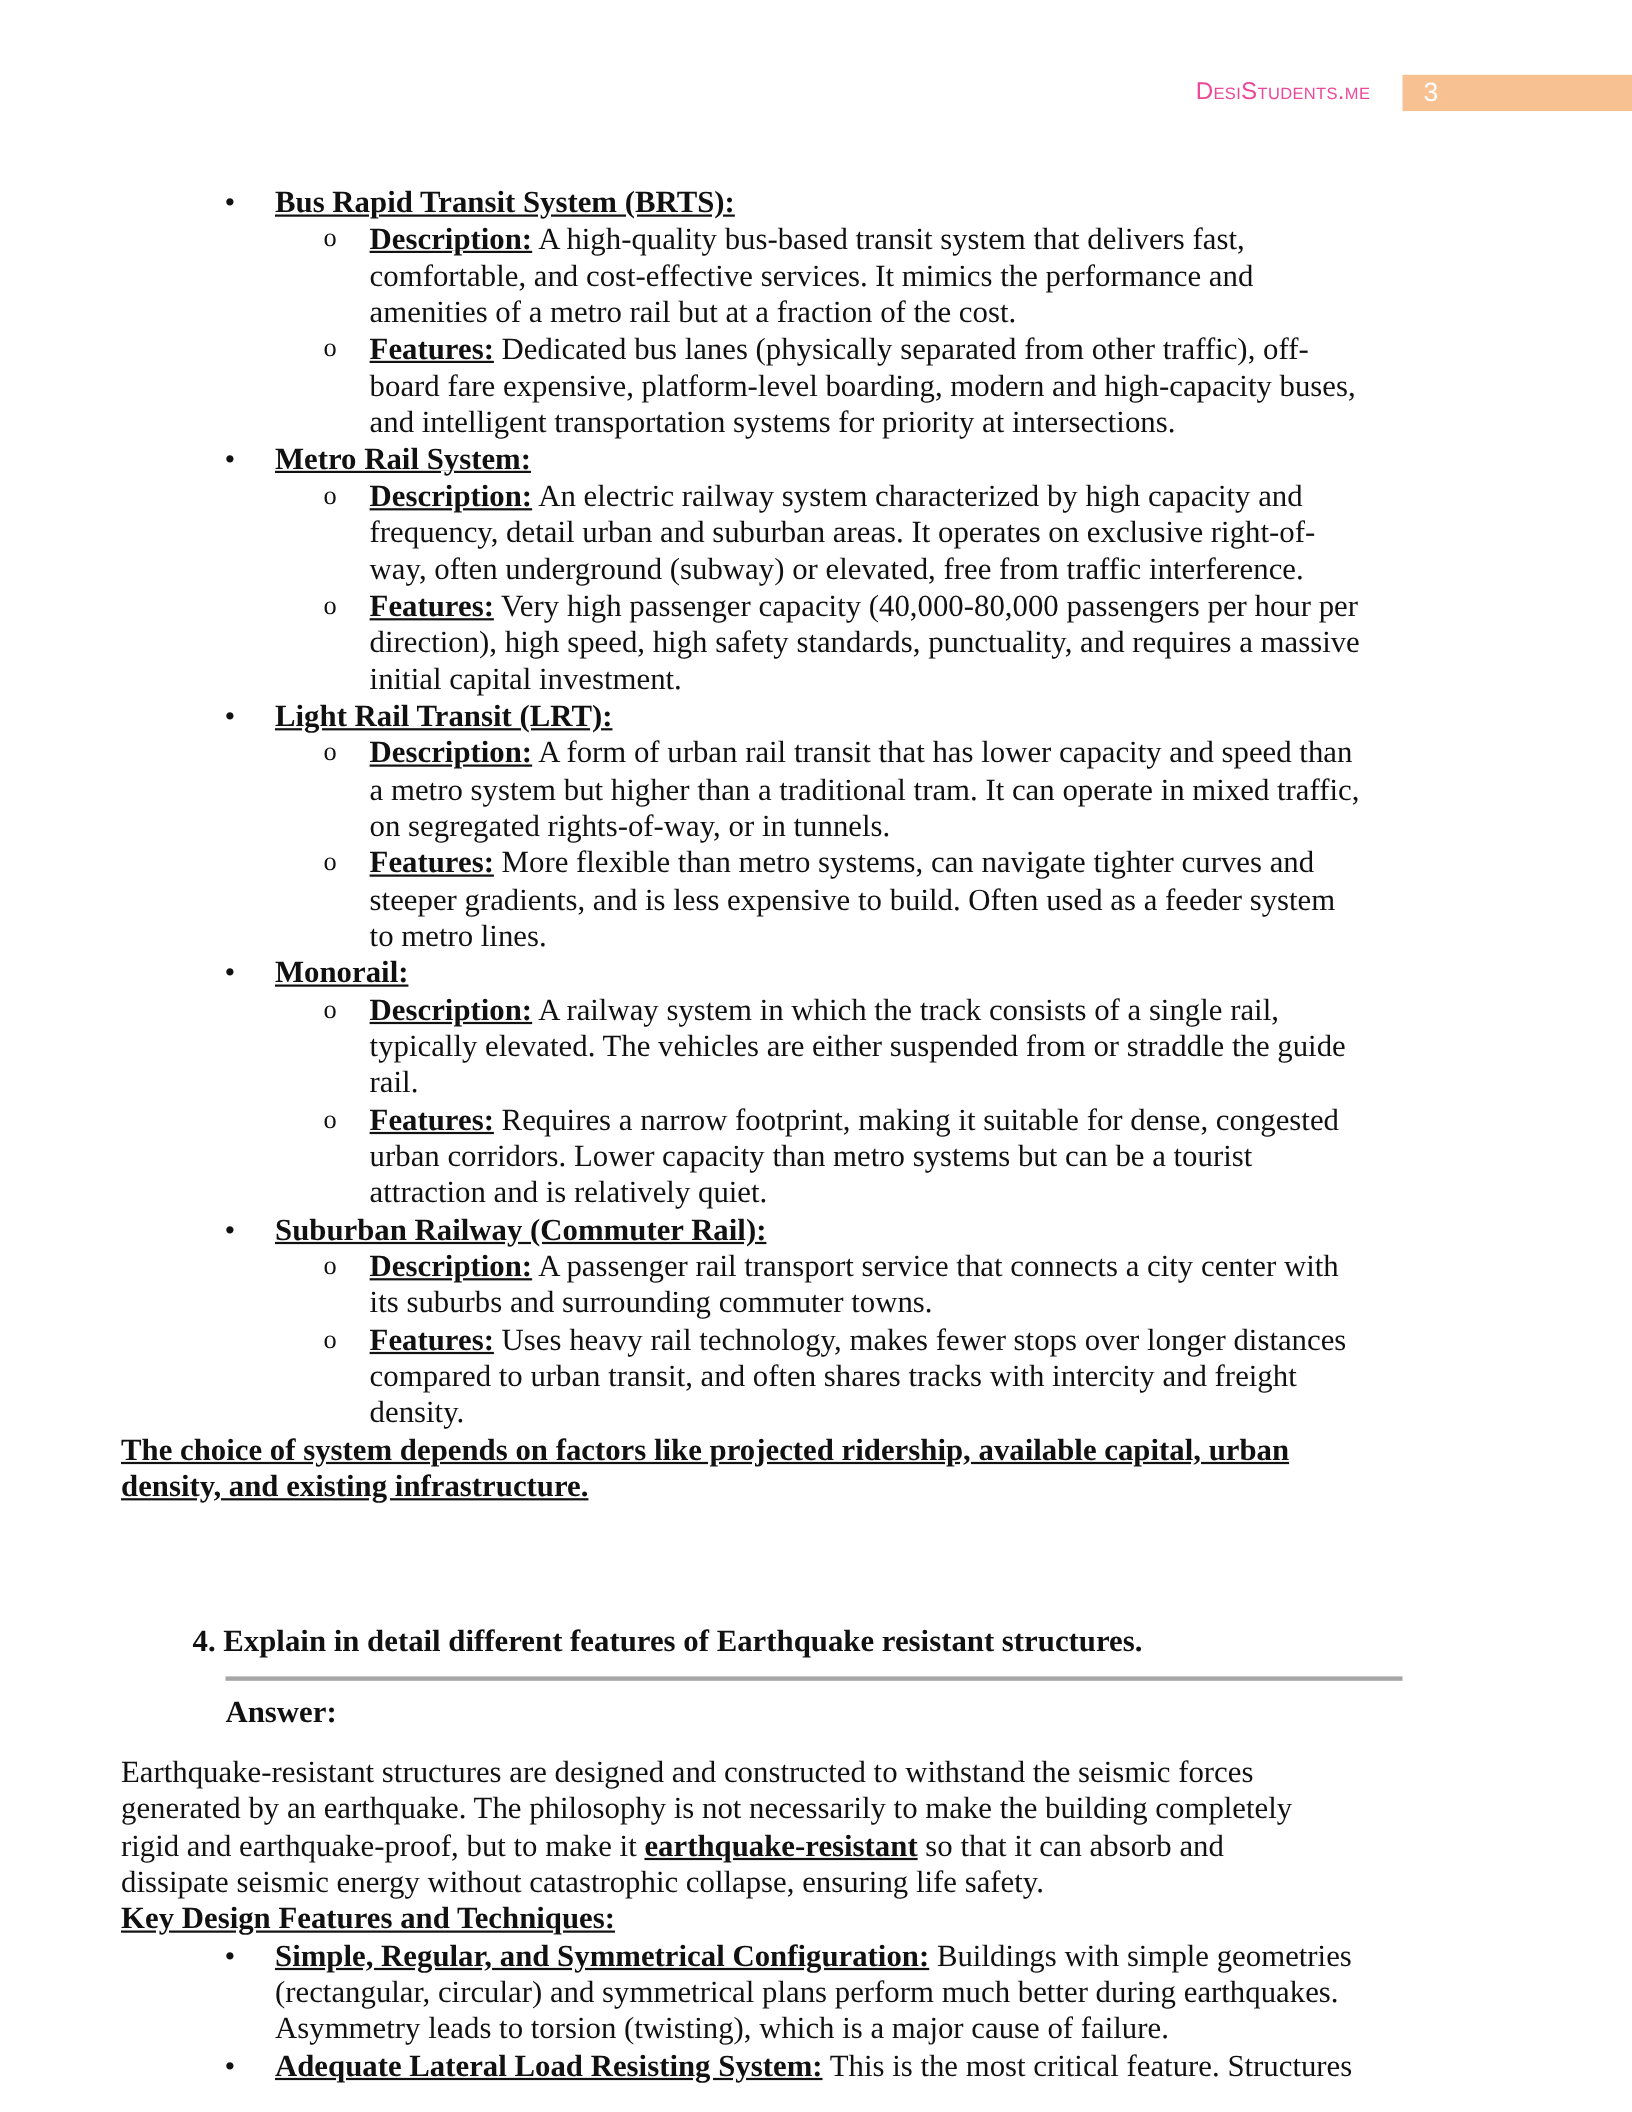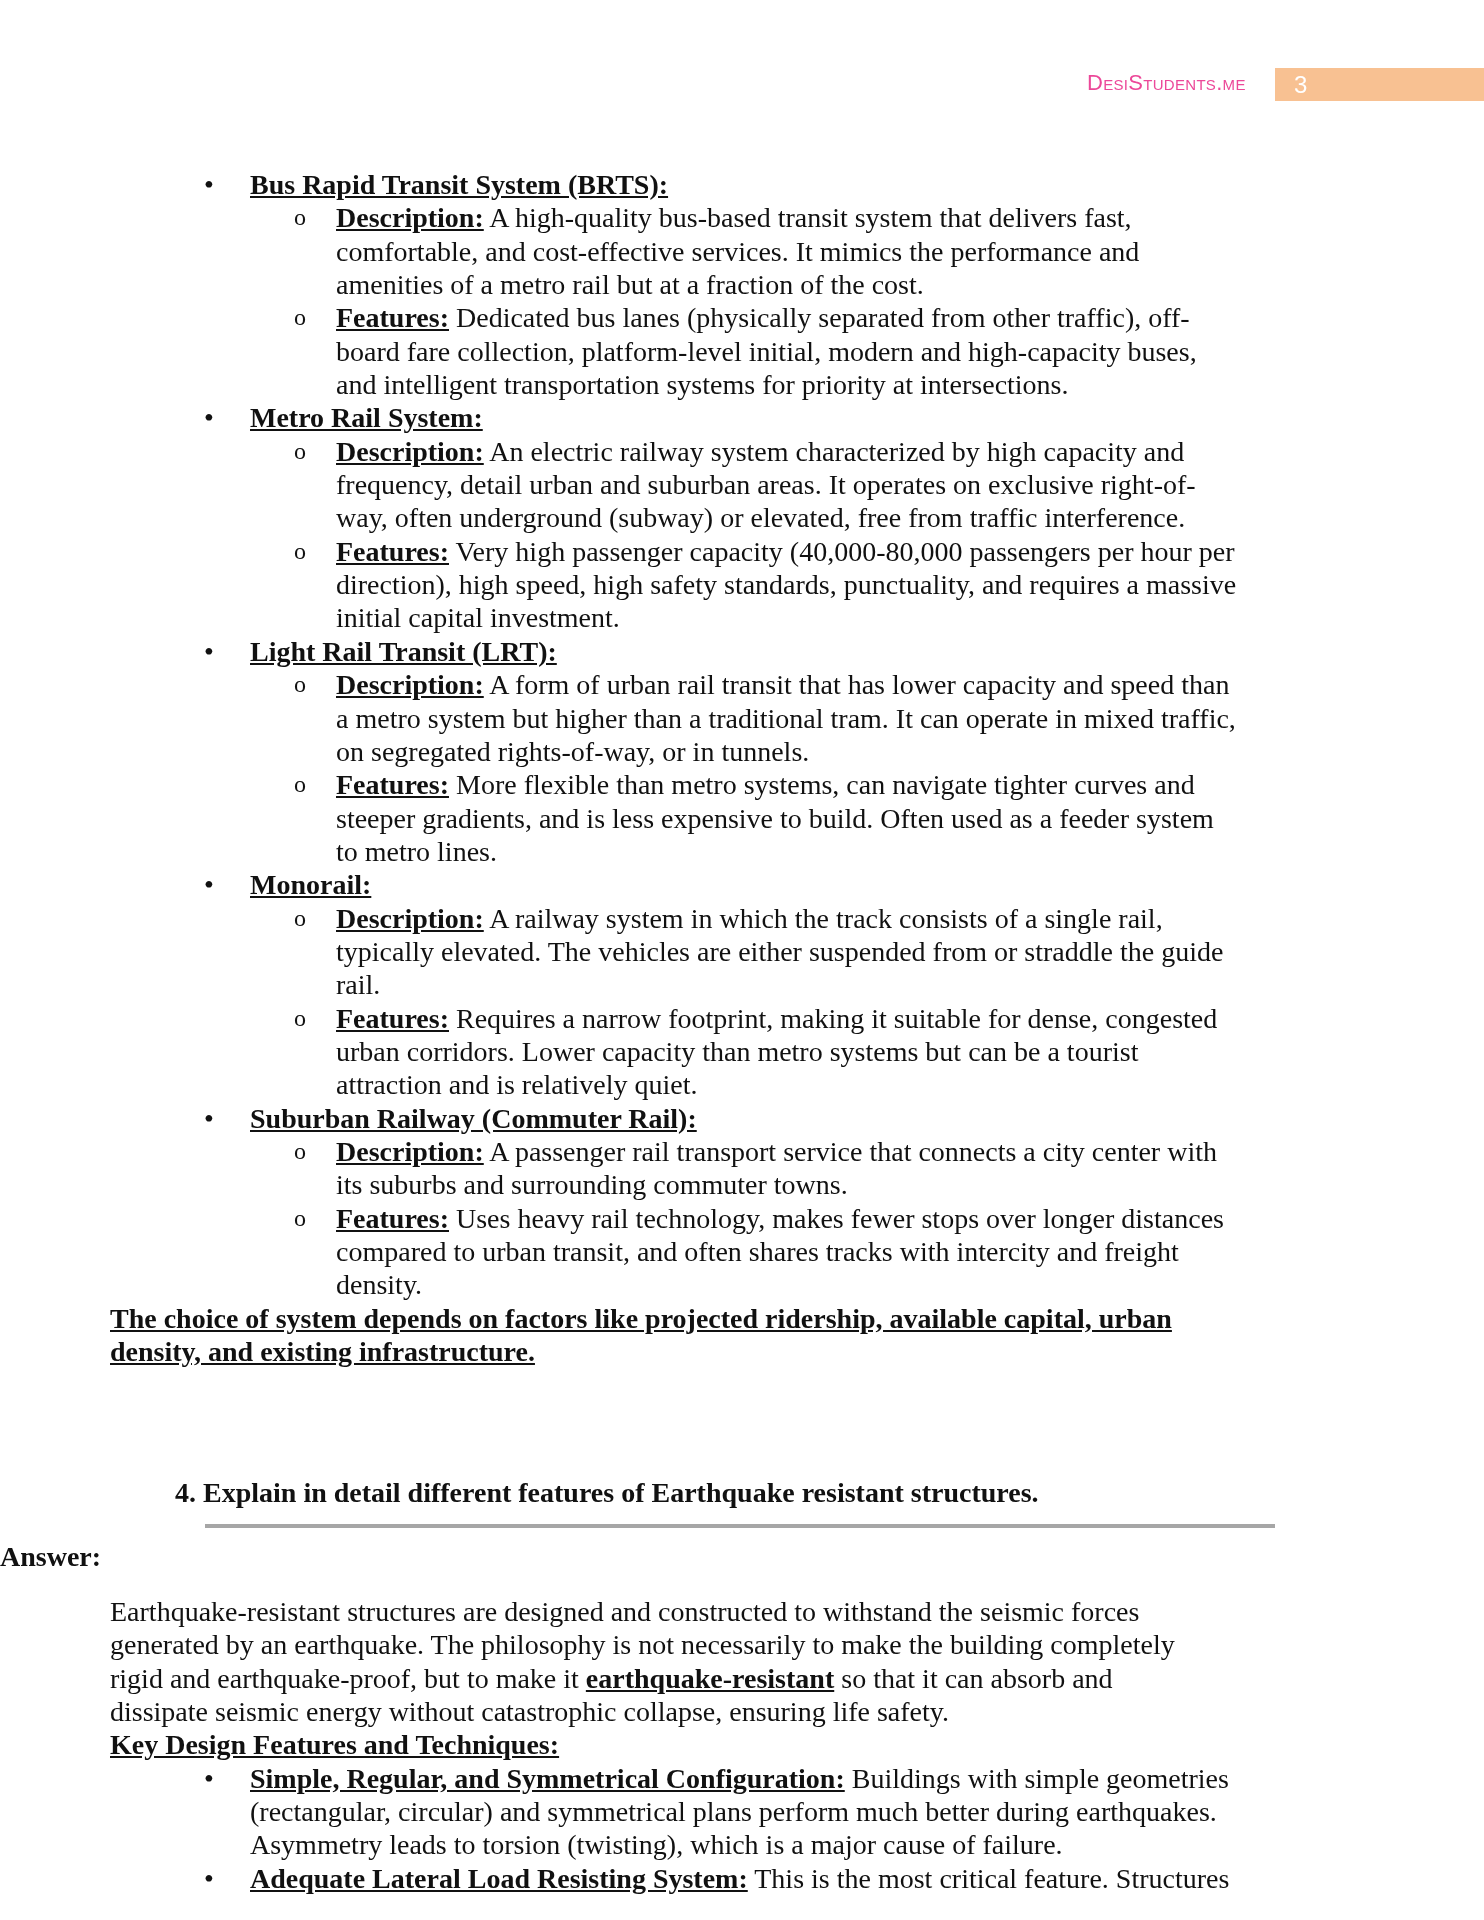--- a/index.html
+++ b/index.html
@@ -14,39 +14,39 @@
     .line { position: relative; height: 33.35px; white-space: nowrap; }
     .l1 { padding-left: 250px; }
     .l2 { padding-left: 336px; }
     .l0 { padding-left: 110px; }
     .bullet { position: absolute; left: 204px; top: 0; }
     .sub-bullet { position: absolute; left: 294px; top: 0; font-size: 24px; }
     b { font-weight: bold; text-decoration: underline; }
     .gap { height: 50px; }
     .question { padding-left: 175px; font-weight: bold; margin-top: 48px; }
     .divider { position: relative; margin-left: 205px; width: 1070px; height: 4px; background: #a6a6a6; margin-top: 14px; margin-bottom: 12px; }
-    .answer { font-weight: bold; }
+    .answer { padding-left: 205px; font-weight: bold; }
     .kbullet { position: absolute; left: 204px; top: 0; }
   </style>
 </head>
 <body>
 
 <div class="hdr-site">DesiStudents.me</div>
 <div class="hdr-page">
   <span>3</span>
 </div>
 
 <div class="content">
 
   <div class="line l1"><span class="bullet">•</span><b>Bus Rapid Transit System (BRTS):</b></div>
   <div class="line l2"><span class="sub-bullet">o</span><b>Description:</b><span> A high-quality bus-based transit system that delivers fast,</span></div>
   <div class="line l2">comfortable, and cost-effective services. It mimics the performance and</div>
   <div class="line l2">amenities of a metro rail but at a fraction of the cost.</div>
   <div class="line l2"><span class="sub-bullet">o</span><b>Features:</b><span> Dedicated bus lanes (physically separated from other traffic), off-</span></div>
-  <div class="line l2">board fare collection, platform-level initial, modern and high-capacity buses,</div>
+  <div class="line l2">board fare expensive, platform-level boarding, modern and high-capacity buses,</div>
   <div class="line l2">and intelligent transportation systems for priority at intersections.</div>
 
   <div class="line l1"><span class="bullet">•</span><b>Metro Rail System:</b></div>
   <div class="line l2"><span class="sub-bullet">o</span><b>Description:</b><span> An electric railway system characterized by high capacity and</span></div>
   <div class="line l2">frequency, detail urban and suburban areas. It operates on exclusive right-of-</div>
   <div class="line l2">way, often underground (subway) or elevated, free from traffic interference.</div>
   <div class="line l2"><span class="sub-bullet">o</span><b>Features:</b><span> Very high passenger capacity (40,000-80,000 passengers per hour per</span></div>
   <div class="line l2">direction), high speed, high safety standards, punctuality, and requires a massive</div>
   <div class="line l2">initial capital investment.</div>
 

